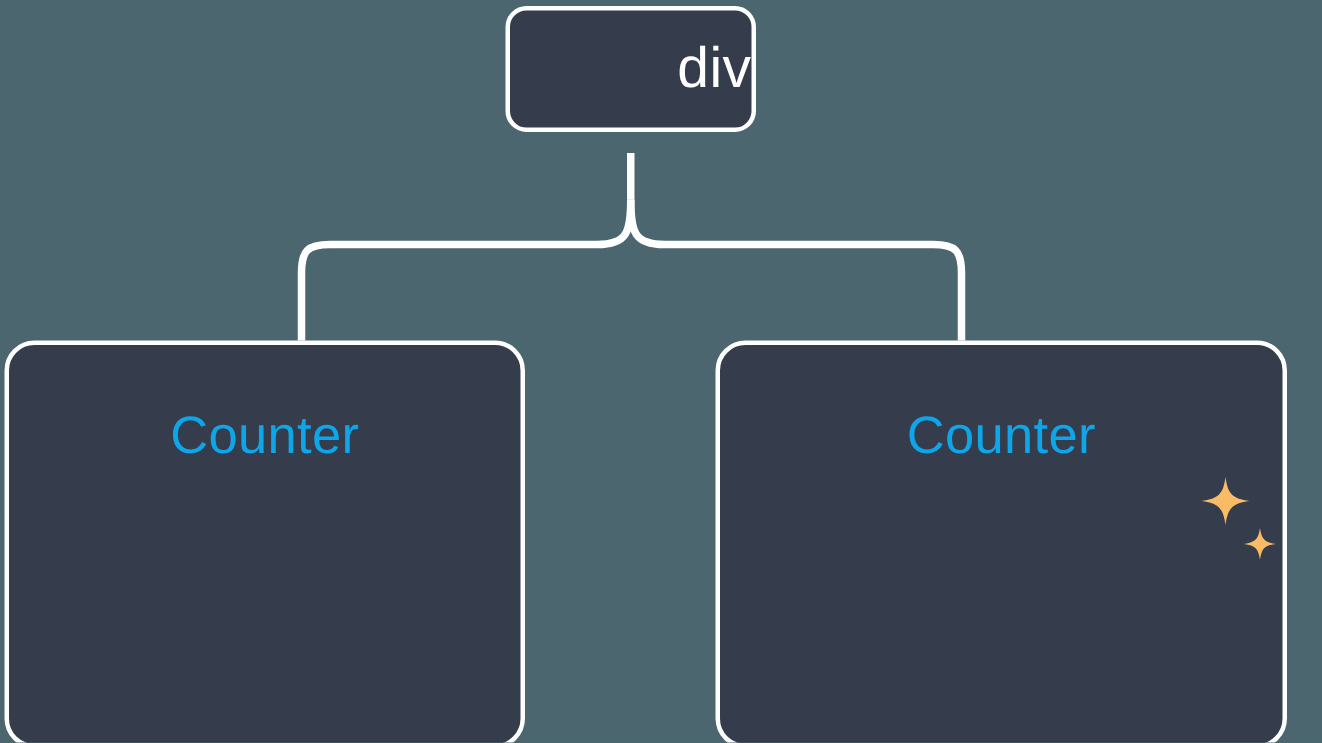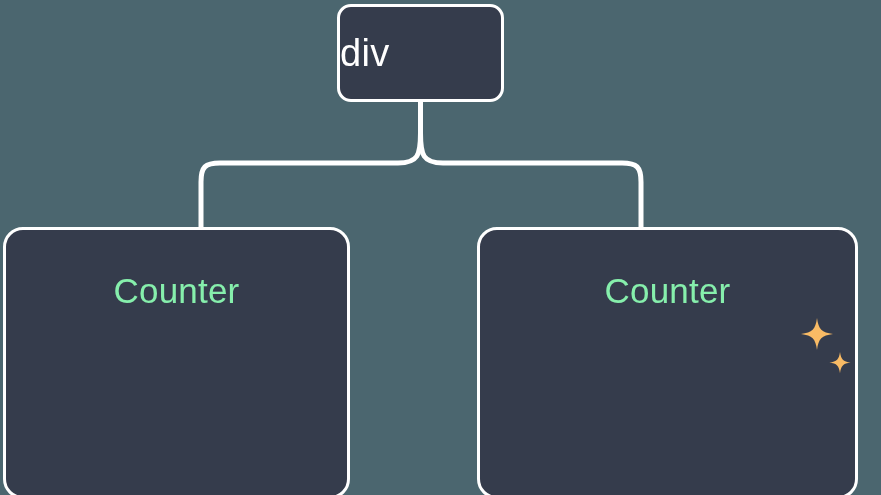--- a/index.html
+++ b/index.html
@@ -32,25 +32,25 @@
     box-sizing: border-box;
     background: #353c4c;
     border: 3px solid #ffffff;
     border-radius: 18px;
     z-index: 2;
   }
   .node-root {
     left: 337px;
     top: 4px;
     width: 167px;
-    height: 98px;
+    height: 84px;
     border-radius: 14px;
     display: flex;
     align-items: center;
-    justify-content: flex-start;
+    justify-content: flex-end;
   }
   .node-root .root-label {
     color: #ffffff;
     font-size: 38px;
     line-height: 1;
     letter-spacing: 0.3px;
   }
   .node-child {
     top: 227px;
     height: 272px;
@@ -58,21 +58,21 @@
   }
   .node-left  { left: 3px;   width: 347px; }
   .node-right { left: 477px; width: 381px; }
 
   .card-title {
     position: absolute;
     left: 0;
     right: 0;
     top: 43px;
     text-align: center;
-    color: #86efac;
+    color: #0ea5e9;
     font-size: 35px;
     line-height: 1;
     letter-spacing: 0.2px;
   }
 
   
   .pill {
     position: absolute;
     box-sizing: border-box;
     display: flex;

